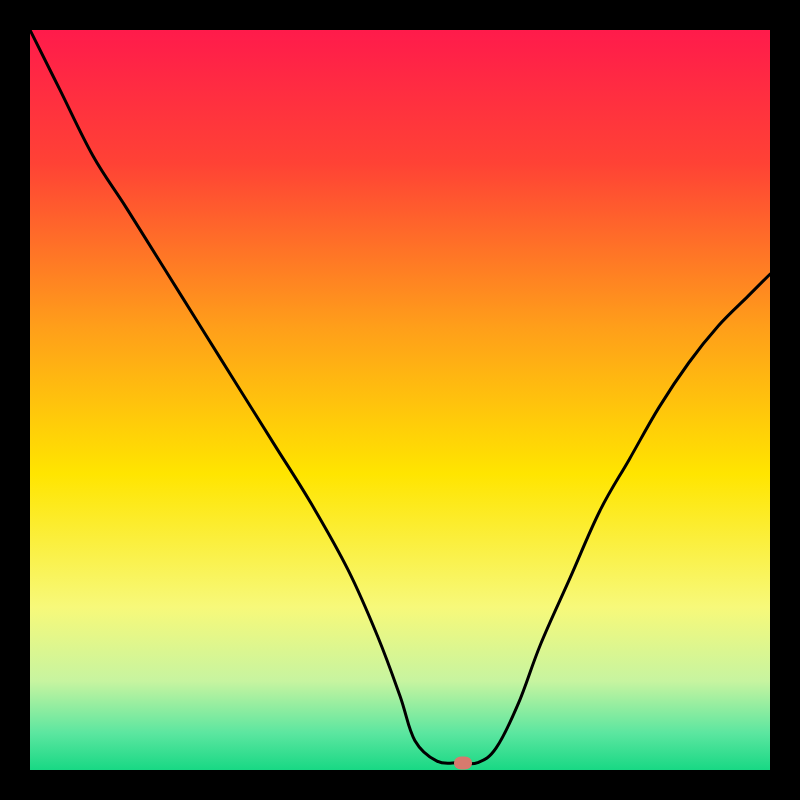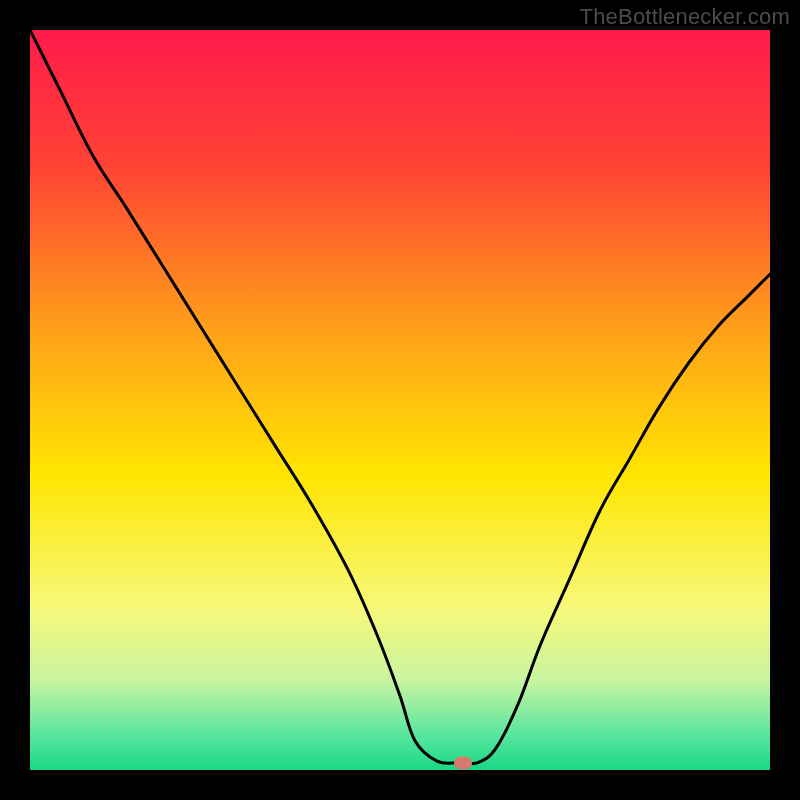--- a/index.html
+++ b/index.html
@@ -44,21 +44,20 @@
     height: 13px;
     border-radius: 7px / 6px;
     background: #d77a6e;
     transform: translate(-50%, -50%);
   }
 </style>
 </head>
 <body>
 
 <div class="frame">
-  <div class="attribution">TheBottlenecker.com</div>
 
   <div class="plot-area">
     <svg id="plot-svg" width="740" height="740" viewBox="0 0 740 740">
       <defs>
         <linearGradient id="bg-grad" x1="0" y1="0" x2="0" y2="1">
             <stop offset="0%" stop-color="#ff1b4b"></stop>
             <stop offset="18%" stop-color="#ff4235"></stop>
             <stop offset="40%" stop-color="#ff9e1a"></stop>
             <stop offset="60%" stop-color="#ffe500"></stop>
             <stop offset="78%" stop-color="#f7f97a"></stop>

